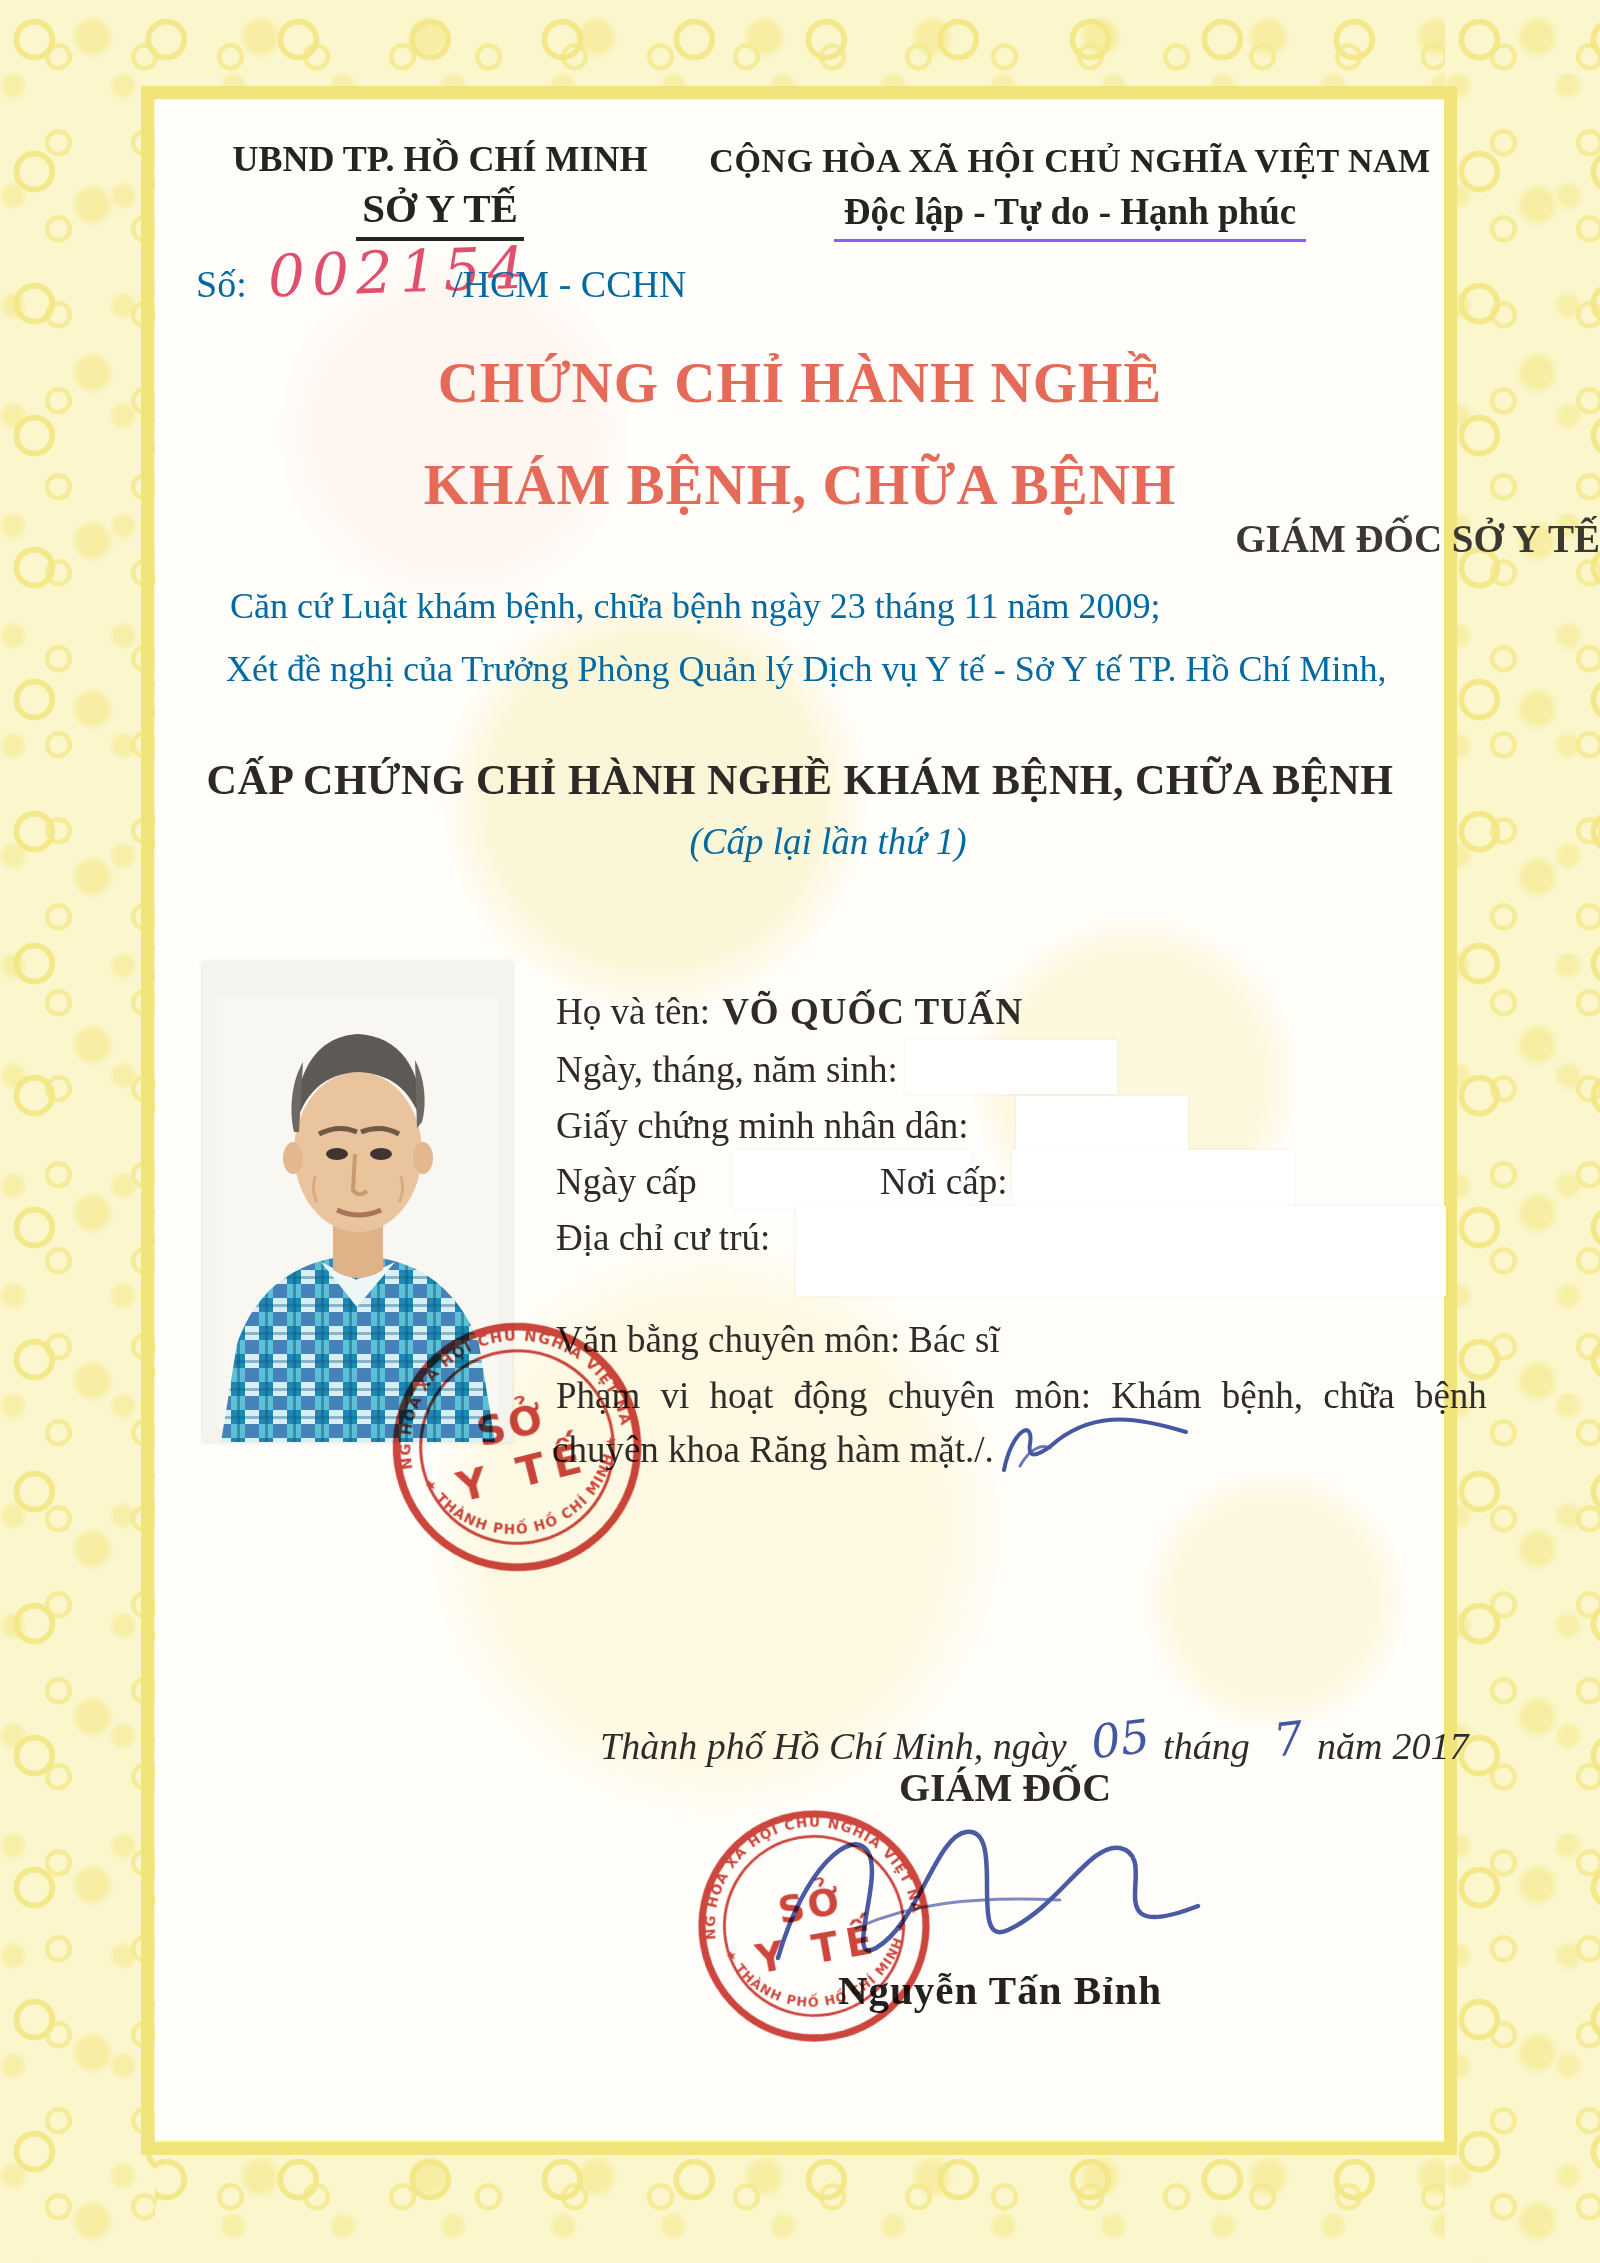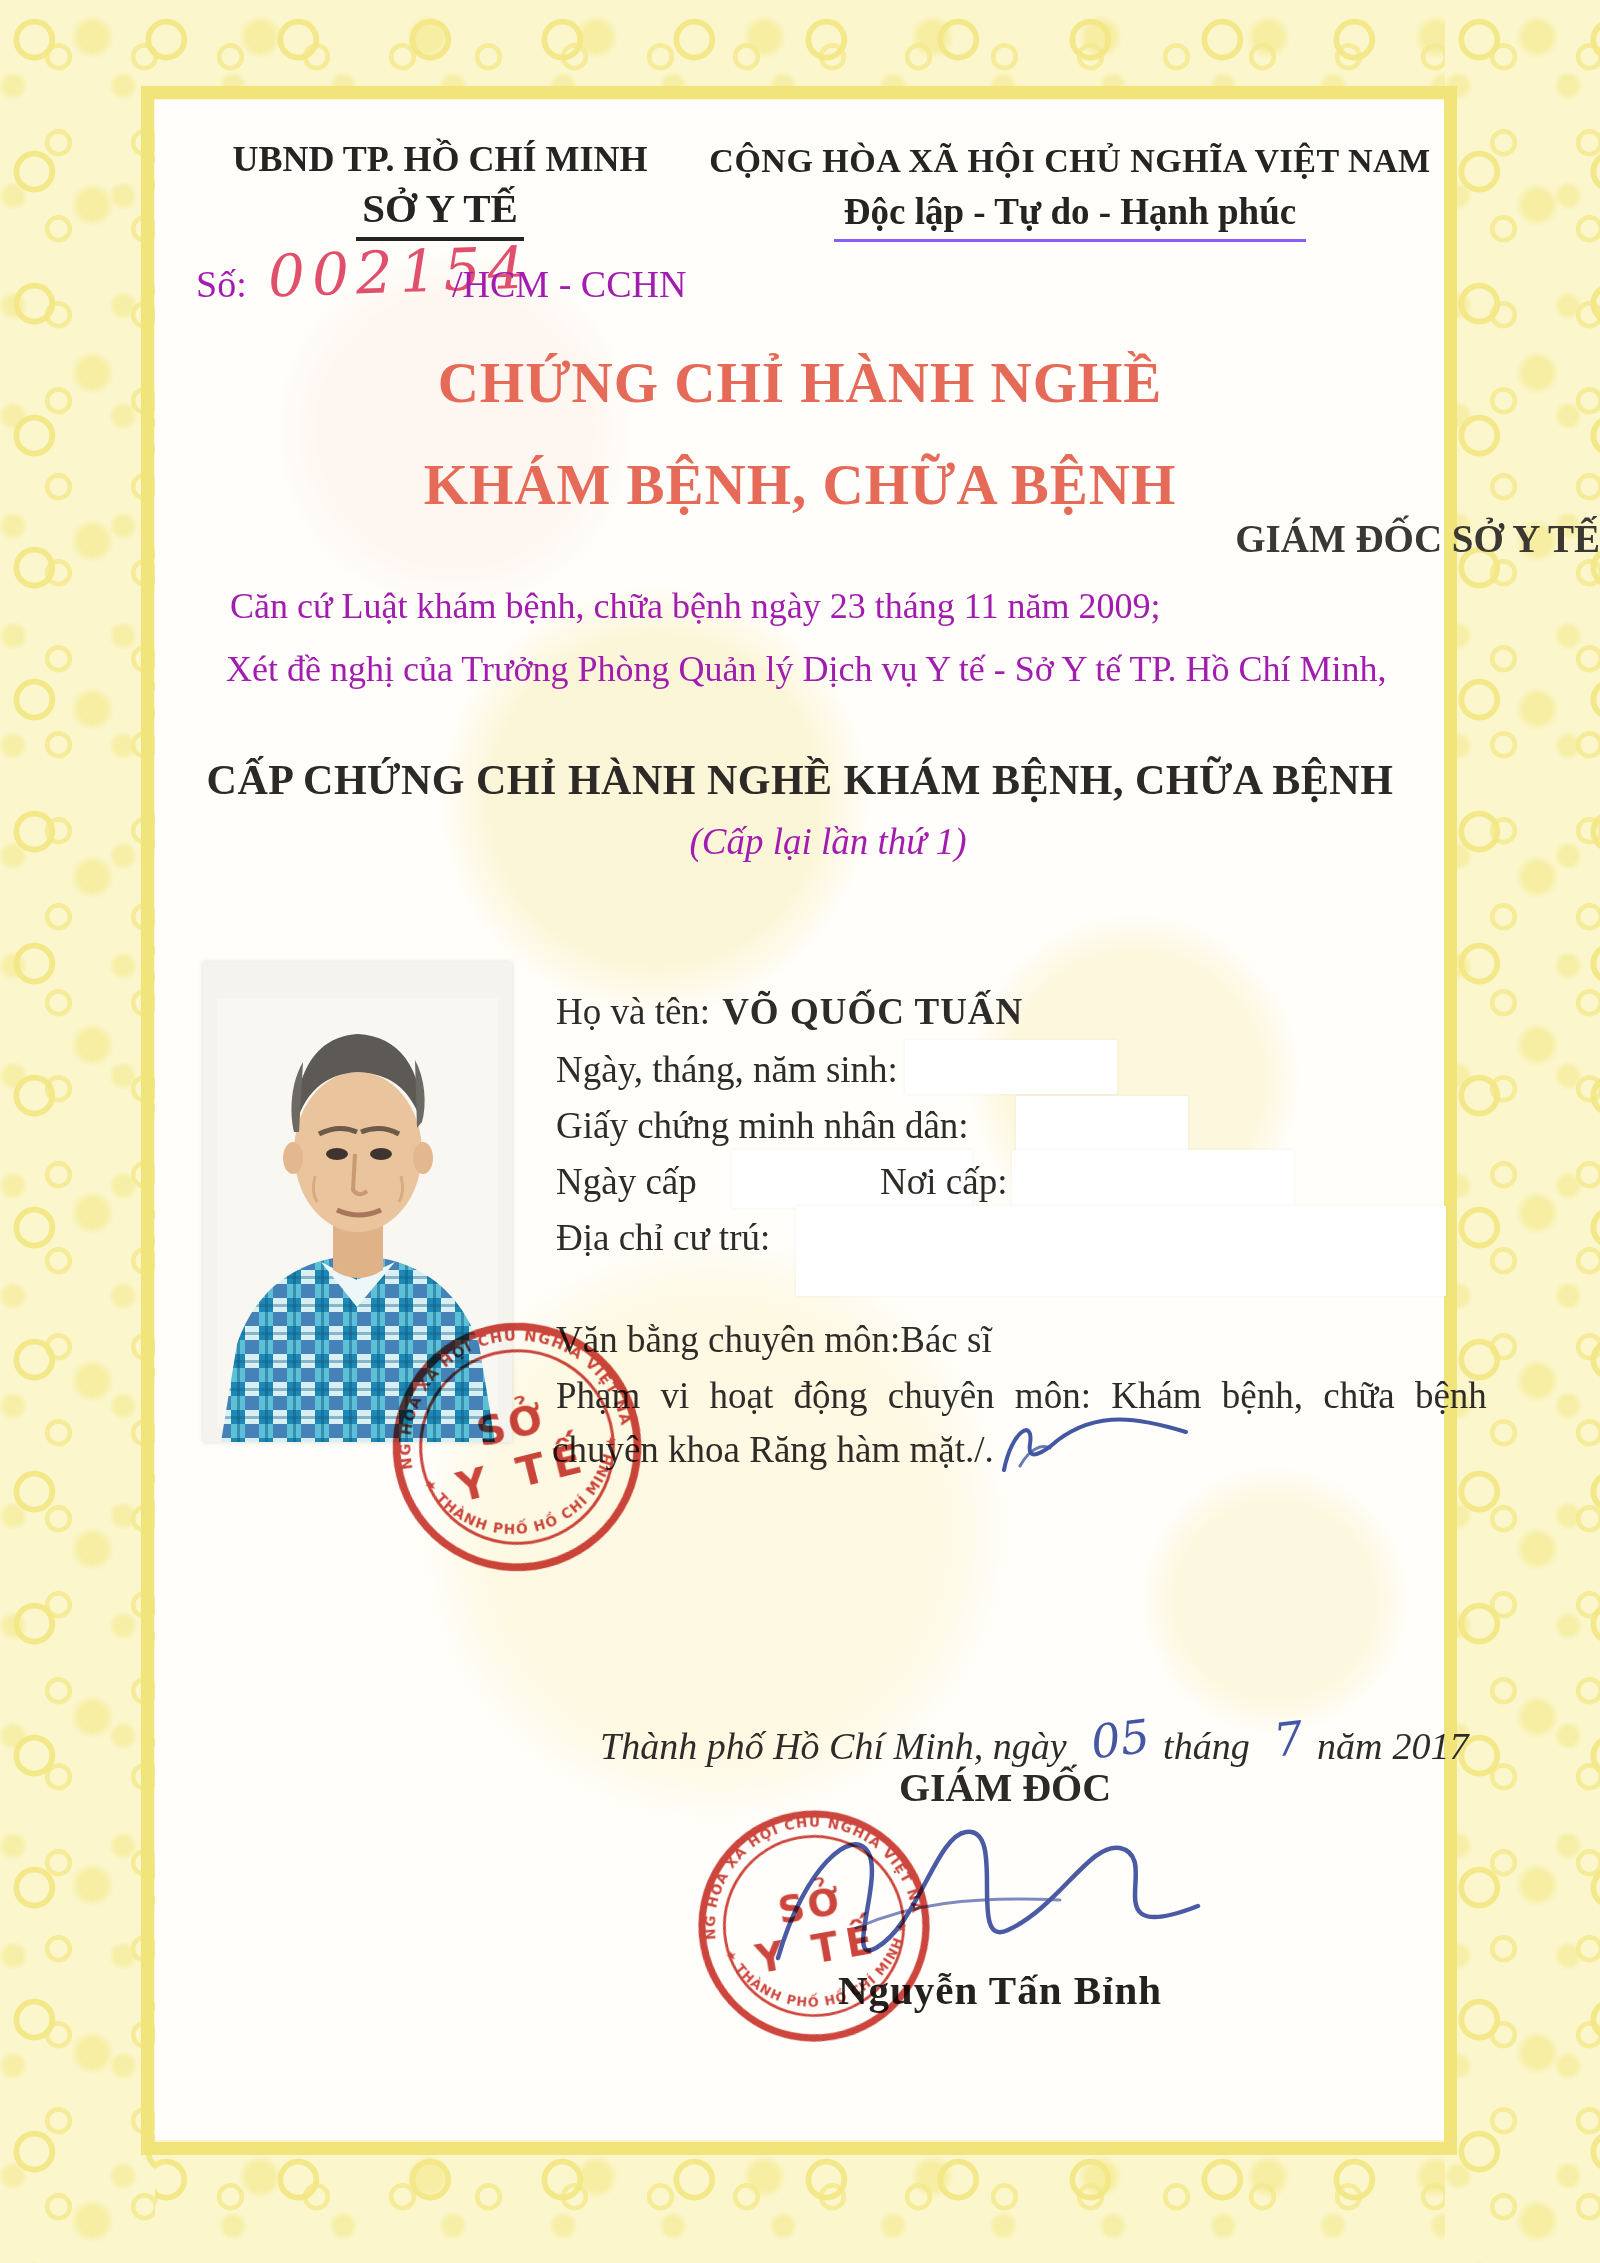--- a/index.html
+++ b/index.html
@@ -23,21 +23,21 @@
   .content{position:absolute;left:155px;top:100px;width:1290px;height:2040px;background:#fffefa;}
   .content .wm{position:absolute;inset:0;
     background-image:
       radial-gradient(circle 300px at 500px 700px, rgba(249,239,188,.55) 0 55%, rgba(249,239,188,0) 72%),
       radial-gradient(circle 220px at 980px 980px, rgba(250,242,198,.55) 0 58%, rgba(250,242,198,0) 76%),
       radial-gradient(circle 390px at 560px 1430px, rgba(250,243,203,.5) 0 58%, rgba(250,243,203,0) 76%),
       radial-gradient(circle 250px at 300px 330px, rgba(251,229,220,.30) 0 55%, rgba(251,229,220,0) 72%),
       radial-gradient(circle 180px at 1120px 1500px, rgba(249,240,190,.45) 0 55%, rgba(249,240,190,0) 75%);}
 
   
-  .t{position:absolute;color:#a21caf;white-space:nowrap;}
+  .t{position:absolute;color:#0369a1;white-space:nowrap;}
   .ctr{left:0;width:1600px;text-align:center;}
   .i{font-style:italic;}
 
   .hdr-l1{top:138px;left:200px;width:480px;text-align:center;font-size:36px;font-weight:bold;color:#262423;}
   .hdr-l2{top:184px;left:200px;width:480px;text-align:center;font-size:41px;font-weight:bold;color:#262423;}
   .hdr-l2 span{display:inline-block;border-bottom:4px solid #262423;padding:0 6px 5px;}
   .hdr-r1{top:142px;left:700px;width:740px;text-align:center;font-size:34px;font-weight:bold;color:#262423;letter-spacing:.5px;}
   .hdr-r2{top:190px;left:700px;width:740px;text-align:center;font-size:37px;font-weight:bold;color:#262423;}
   .hdr-r2 span{display:inline-block;border-bottom:3px solid #8b5cf6;padding:0 10px 6px;}
 
@@ -62,21 +62,21 @@
   
   .f{position:absolute;font-size:37px;color:#2e2b28;white-space:nowrap;}
   .fname{top:990px;left:556px;}
   .fname .val{font-weight:bold;letter-spacing:1px;margin-left:12px;}
   .fdob{top:1048px;left:556px;}
   .fid{top:1104px;left:556px;}
   .fdate{top:1160px;left:556px;font-family:Liberation Serif, serif;}
   .fplace{top:1160px;left:880px;}
   .faddr{top:1216px;left:556px;}
   .fdeg{top:1318px;left:556px;}
-  .fdeg .val{margin-left:0;}
+  .fdeg .val{margin-left:8px;}
   .fscope1{top:1374px;left:556px;word-spacing:11px;}
   .fscope2{top:1428px;left:552px;}
 
   .wbox{position:absolute;background:#ffffff;box-shadow:0 0 3px rgba(120,110,80,.10);}
   .wb-dob{left:905px;top:1040px;width:212px;height:54px;}
   .wb-id{left:1016px;top:1096px;width:172px;height:54px;}
   .wb-idate{left:732px;top:1150px;width:240px;height:58px;}
   .wb-iplace{left:1012px;top:1150px;width:282px;height:62px;}
   .wb-addr{left:796px;top:1206px;width:650px;height:90px;}
 

